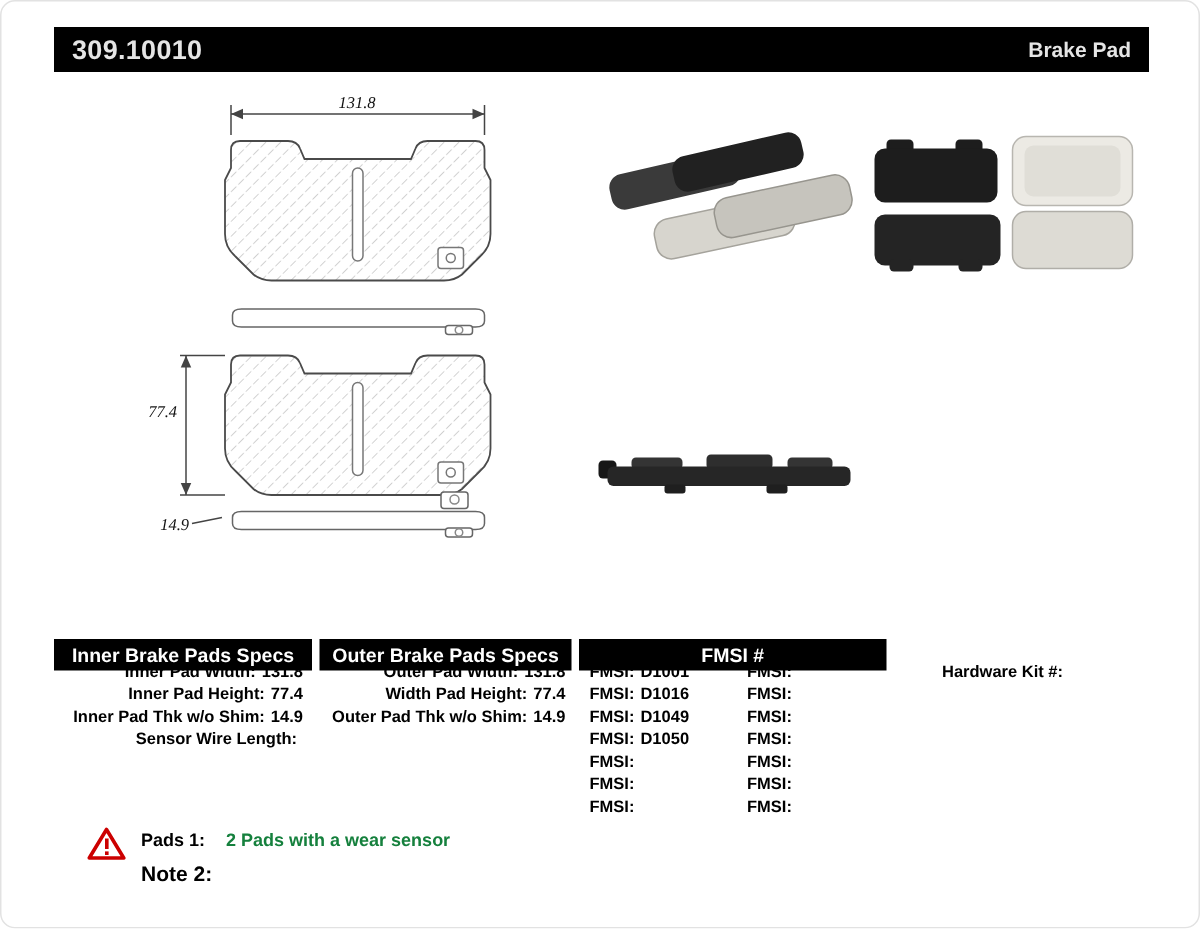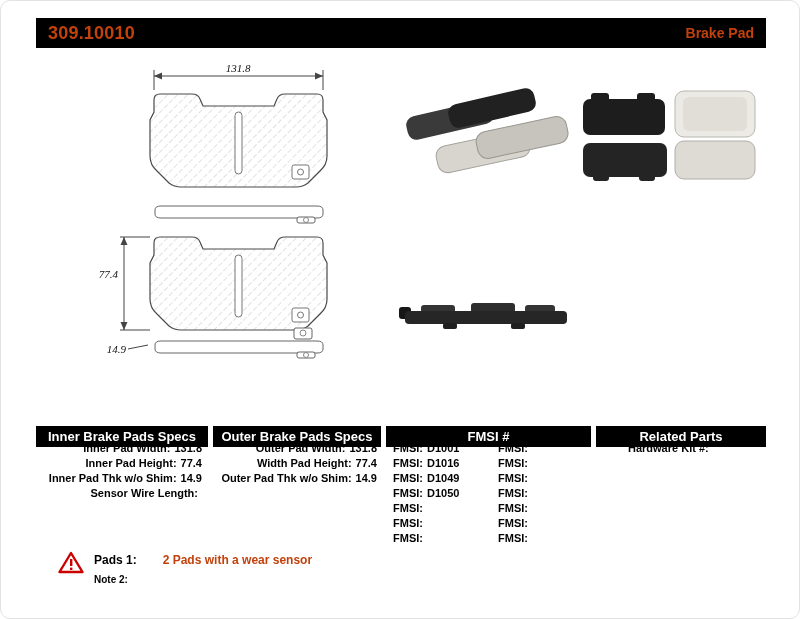--- a/index.html
+++ b/index.html
@@ -1,19 +1,19 @@
 <!DOCTYPE html>
 <html><head>
 <meta charset="utf-8">
 <style>
   * { box-sizing: border-box; margin: 0; padding: 0; }
   html, body { width: 800px; height: 619px; background: #fff; font-family: "Liberation Sans", sans-serif; }
   .page { position: relative; width: 800px; height: 619px; background: #fff; border: 1px solid #e2e2e2; border-radius: 10px; overflow: hidden; }
 
-  .header-bar { position: absolute; left: 35px; top: 17px; width: 730px; height: 30px; background: #000; color: #c2410c; display: flex; align-items: center; justify-content: space-between; padding: 0 12px; }
+  .header-bar { position: absolute; left: 35px; top: 17px; width: 730px; height: 30px; background: #000; color: #e5e5e5; display: flex; align-items: center; justify-content: space-between; padding: 0 12px; }
   .header-bar .part-number { font-size: 18px; font-weight: bold; letter-spacing: .2px; }
   .header-bar .category { font-size: 14px; font-weight: bold; }
 
   .drawings-svg { position: absolute; left: 35px; top: 55px; width: 730px; height: 352px; }
   .dim-text { font-family: "Liberation Serif", serif; font-style: italic; font-size: 11px; fill: #111; }
   .outline { stroke: #4a4a4a; stroke-width: 1.2; }
 
   .specs { position: absolute; left: 35px; top: 413px; width: 730px; height: 135px; font-size: 11px; font-weight: bold; color: #000; }
   .col-header { position: absolute; top: 12px; height: 21px; background: #000; color: #fff; font-size: 13px; font-weight: bold; text-align: center; line-height: 21px; }
   .h-inner   { left: 0;   width: 172px; }
@@ -25,22 +25,22 @@
   .rows-inner   { left: 0;   width: 166px; text-align: right; }
   .rows-outer   { left: 177px; width: 164px; text-align: right; }
   .rows-fmsi-l  { left: 357px; width: 100px; text-align: left; }
   .rows-fmsi-r  { left: 462px; width: 95px;  text-align: left; }
   .rows-related { left: 568px; width: 160px; text-align: left; padding-left: 24px; }
   .val { margin-left: 4px; }
 
   .notes { position: absolute; left: 35px; top: 548px; width: 730px; height: 50px; }
   .warn-icon { position: absolute; left: 22px; top: 2px; width: 26px; height: 23px; }
   .note-line1 { position: absolute; left: 58px; top: 4px; font-size: 12px; font-weight: bold; color: #000; }
-  .note-line2 { position: absolute; left: 58px; top: 25px; font-size: 10px; font-weight: bold; color: #000; }
-  .note-red { color: #c2410c; margin-left: 26px; }
+  .note-line2 { position: absolute; left: 58px; top: 25px; font-size: 14px; font-weight: bold; color: #000; }
+  .note-red { color: #15803d; margin-left: 14px; }
 </style>
 </head>
 <body>
 
 <div class="page">
 
   <div class="header-bar">
     <span class="part-number">309.10010</span>
     <span class="category">Brake Pad</span>
   </div>
@@ -131,21 +131,20 @@
       <rect x="6" y="18" width="162" height="13" rx="4" fill="#262626"></rect>
       <rect x="44" y="30" width="14" height="6" rx="2" fill="#1f1f1f"></rect>
       <rect x="112" y="30" width="14" height="6" rx="2" fill="#1f1f1f"></rect>
     </g>
   </svg>
 
   <div class="specs">
     <div class="col-header h-inner">Inner Brake Pads Specs</div>
     <div class="col-header h-outer">Outer Brake Pads Specs</div>
     <div class="col-header h-fmsi">FMSI #</div>
-    <div class="col-header h-related">Related Parts</div>
 
     <div class="rows rows-inner">
       <div><span>Inner Pad Width:</span><span class="val">131.8</span></div>
       <div><span>Inner Pad Height:</span><span class="val">77.4</span></div>
       <div><span>Inner Pad Thk w/o Shim:</span><span class="val">14.9</span></div>
       <div><span>Sensor Wire Length:</span><span class="val"></span></div>
     </div>
 
     <div class="rows rows-outer">
       <div><span>Outer Pad Width:</span><span class="val">131.8</span></div>

